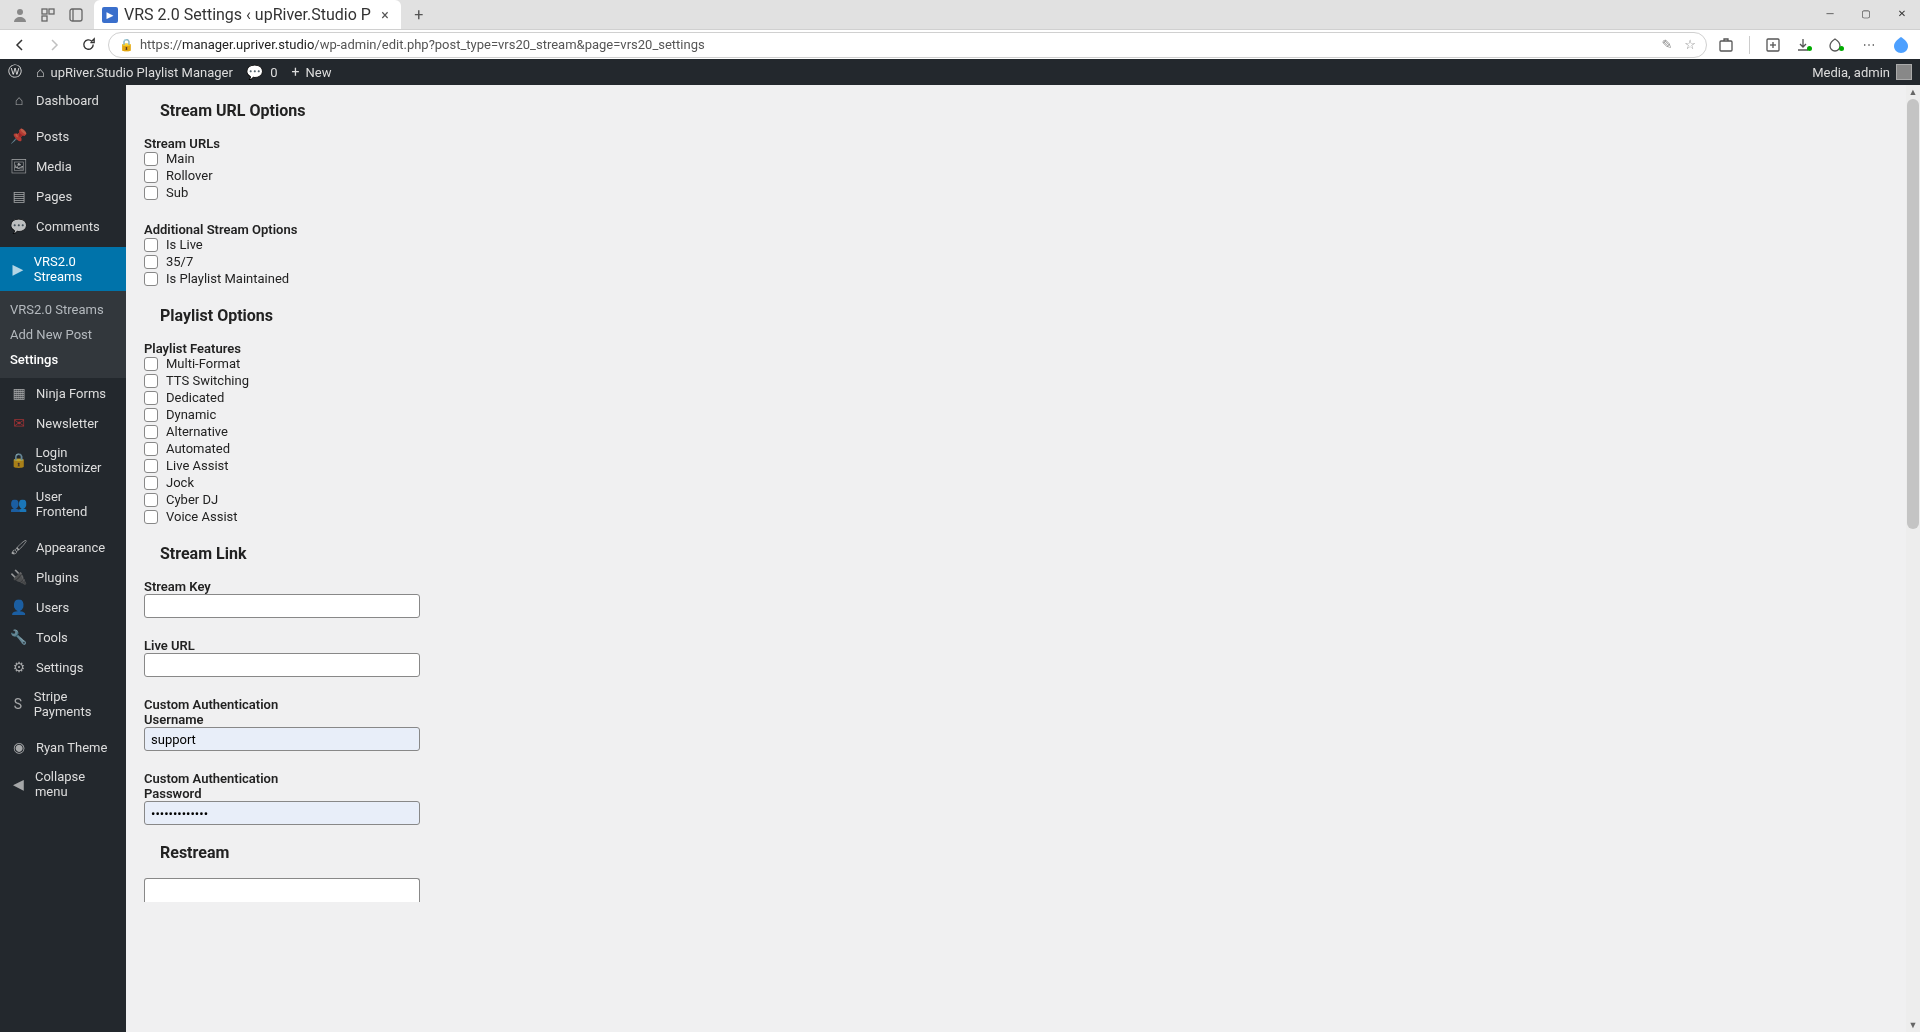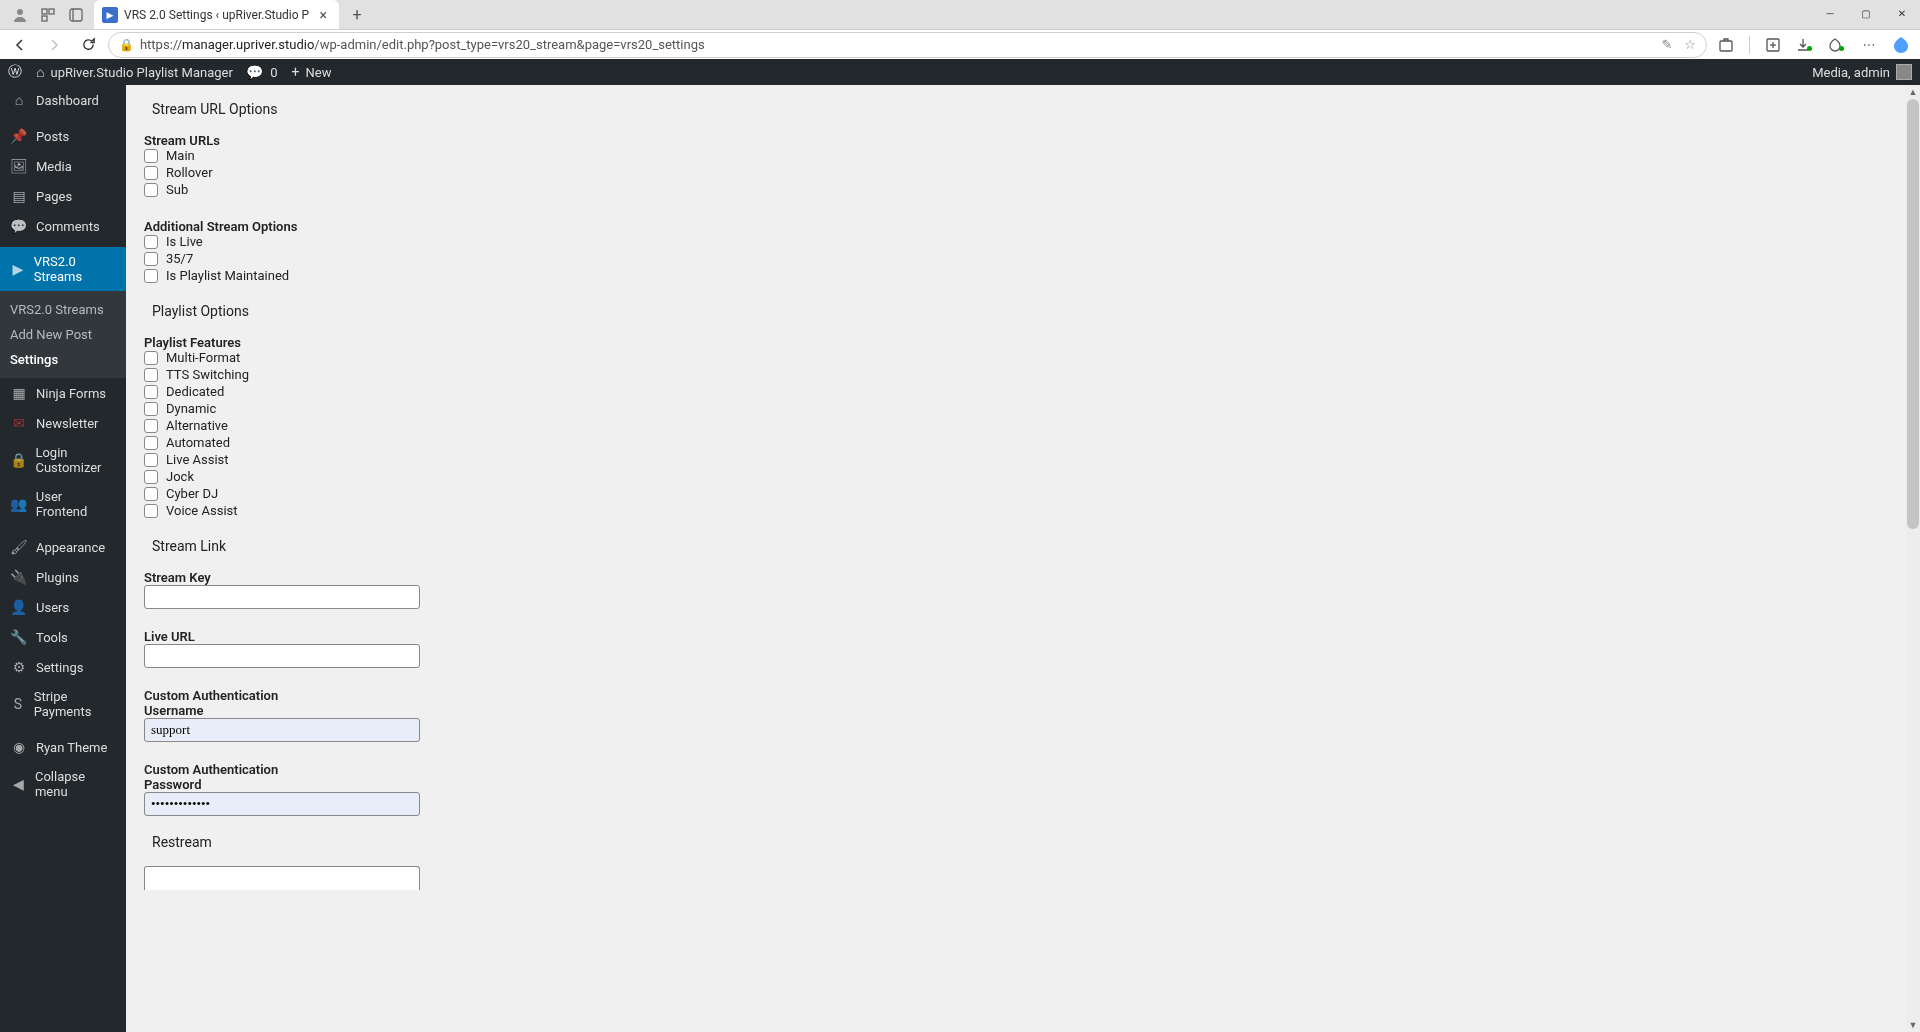--- a/index.html
+++ b/index.html
@@ -4,21 +4,21 @@
 <style>
 * { margin:0; padding:0; box-sizing:border-box; font-family:-apple-system,BlinkMacSystemFont,"Segoe UI",Roboto,Arial,sans-serif; }
 body { background:#e1e1e1; font-size:13px; color:#222; overflow:hidden; }
 
 
 .browser-chrome { background:#e1e1e1; height:59px; }
 .tab-strip { display:flex; align-items:center; height:29px; padding:0 6px; }
 .tab-btn { width:28px; height:28px; display:flex; align-items:center; justify-content:center; color:#555; }
 .tab { display:flex; align-items:center; background:#fff; border-radius:6px 6px 0 0; height:29px; padding:0 8px; margin-left:4px; min-width:180px; gap:6px; }
 .tab .favicon { width:16px; height:16px; background:#3a6fcc; border-radius:2px; display:flex; align-items:center; justify-content:center; color:#fff; font-size:9px; }
-.tab .title { font-size:12px; color:#333; white-space:nowrap; overflow:hidden; text-overflow:ellipsis; flex:1; }
+.tab .title { font-size:16px; color:#333; white-space:nowrap; overflow:hidden; text-overflow:ellipsis; flex:1; }
 .tab .close { width:16px; height:16px; color:#555; display:flex; align-items:center; justify-content:center; font-size:14px; }
 .newtab { width:28px; height:28px; display:flex; align-items:center; justify-content:center; color:#555; font-size:16px; margin-left:4px; }
 .addr-bar { display:flex; align-items:center; height:30px; background:#fff; border-top:1px solid #d0d0d0; padding:0 6px; gap:6px; }
 .nav-btn { width:28px; height:28px; display:flex; align-items:center; justify-content:center; color:#555; }
 .url-box { flex:1; display:flex; align-items:center; border:1px solid #d0d0d0; border-radius:14px; height:26px; padding:0 10px; gap:6px; background:#fff; }
 .url-box .lock { color:#666; font-size:12px; }
 .url-box .url { font-size:13px; color:#555; }
 .url-box .url .host { color:#222; }
 .right-icons { display:flex; align-items:center; gap:6px; }
 .right-icons .ico { width:26px; height:26px; display:flex; align-items:center; justify-content:center; color:#555; }
@@ -40,28 +40,28 @@
 .side-item.current { background:#0073aa; color:#fff; position:relative; }
 .side-item.current::after { content:""; position:absolute; right:-8px; top:50%; margin-top:-8px; border:8px solid transparent; border-right-color:#f0f0f1; }
 .side-sub { background:#32373c; padding:6px 0; }
 .side-sub .sub-item { padding:5px 10px; color:#b4b9be; font-size:13px; cursor:pointer; }
 .side-sub .sub-item.active { color:#fff; font-weight:500; }
 .side-sep { height:6px; }
 .side-ico { width:18px; display:flex; justify-content:center; font-size:14px; opacity:0.7; }
 .side-item .red { color:#d63638; }
 
 .content { flex:1; padding:10px 18px; overflow-y:auto; position:relative; }
-.content h2 { font-size:14px; font-weight:400; margin:6px 8px 14px; }
+.content h2 { font-size:16px; font-weight:700; margin:6px 16px 14px; }
 .form-row { display:flex; margin-bottom:18px;flex-direction:column; }
 .form-label { width:174px; font-size:13px; font-weight:600; padding-top:2px; }
 .form-ctrl { flex:1; }
 .chk { display:flex; align-items:center; gap:8px; margin-bottom:2px; font-size:13px; }
 .chk input { width:14px; height:14px; border:1px solid #888; border-radius:3px; appearance:none; background:#fff; }
 .txt-input { width:276px; height:24px; border:1px solid #888; border-radius:3px; padding:0 6px; font-size:13px; }
-.txt-input.filled { background:#e8eef9;font-family:Liberation Serif, serif; }
+.txt-input.filled { background:#e8eef9; }
 
 .scroll-track { position:absolute; right:0; top:0; width:14px; height:100%; background:#ededed; }
 .scroll-thumb { position:absolute; right:1px; width:12px; background:#c4c4c4; border-radius:6px; }
 .scroll-arrow { position:absolute; right:0; width:14px; height:14px; display:flex; align-items:center; justify-content:center; font-size:9px; color:#666; }
 </style>
 </head>
 <body>
 
 <div class="browser-chrome">
   <div class="tab-strip">

